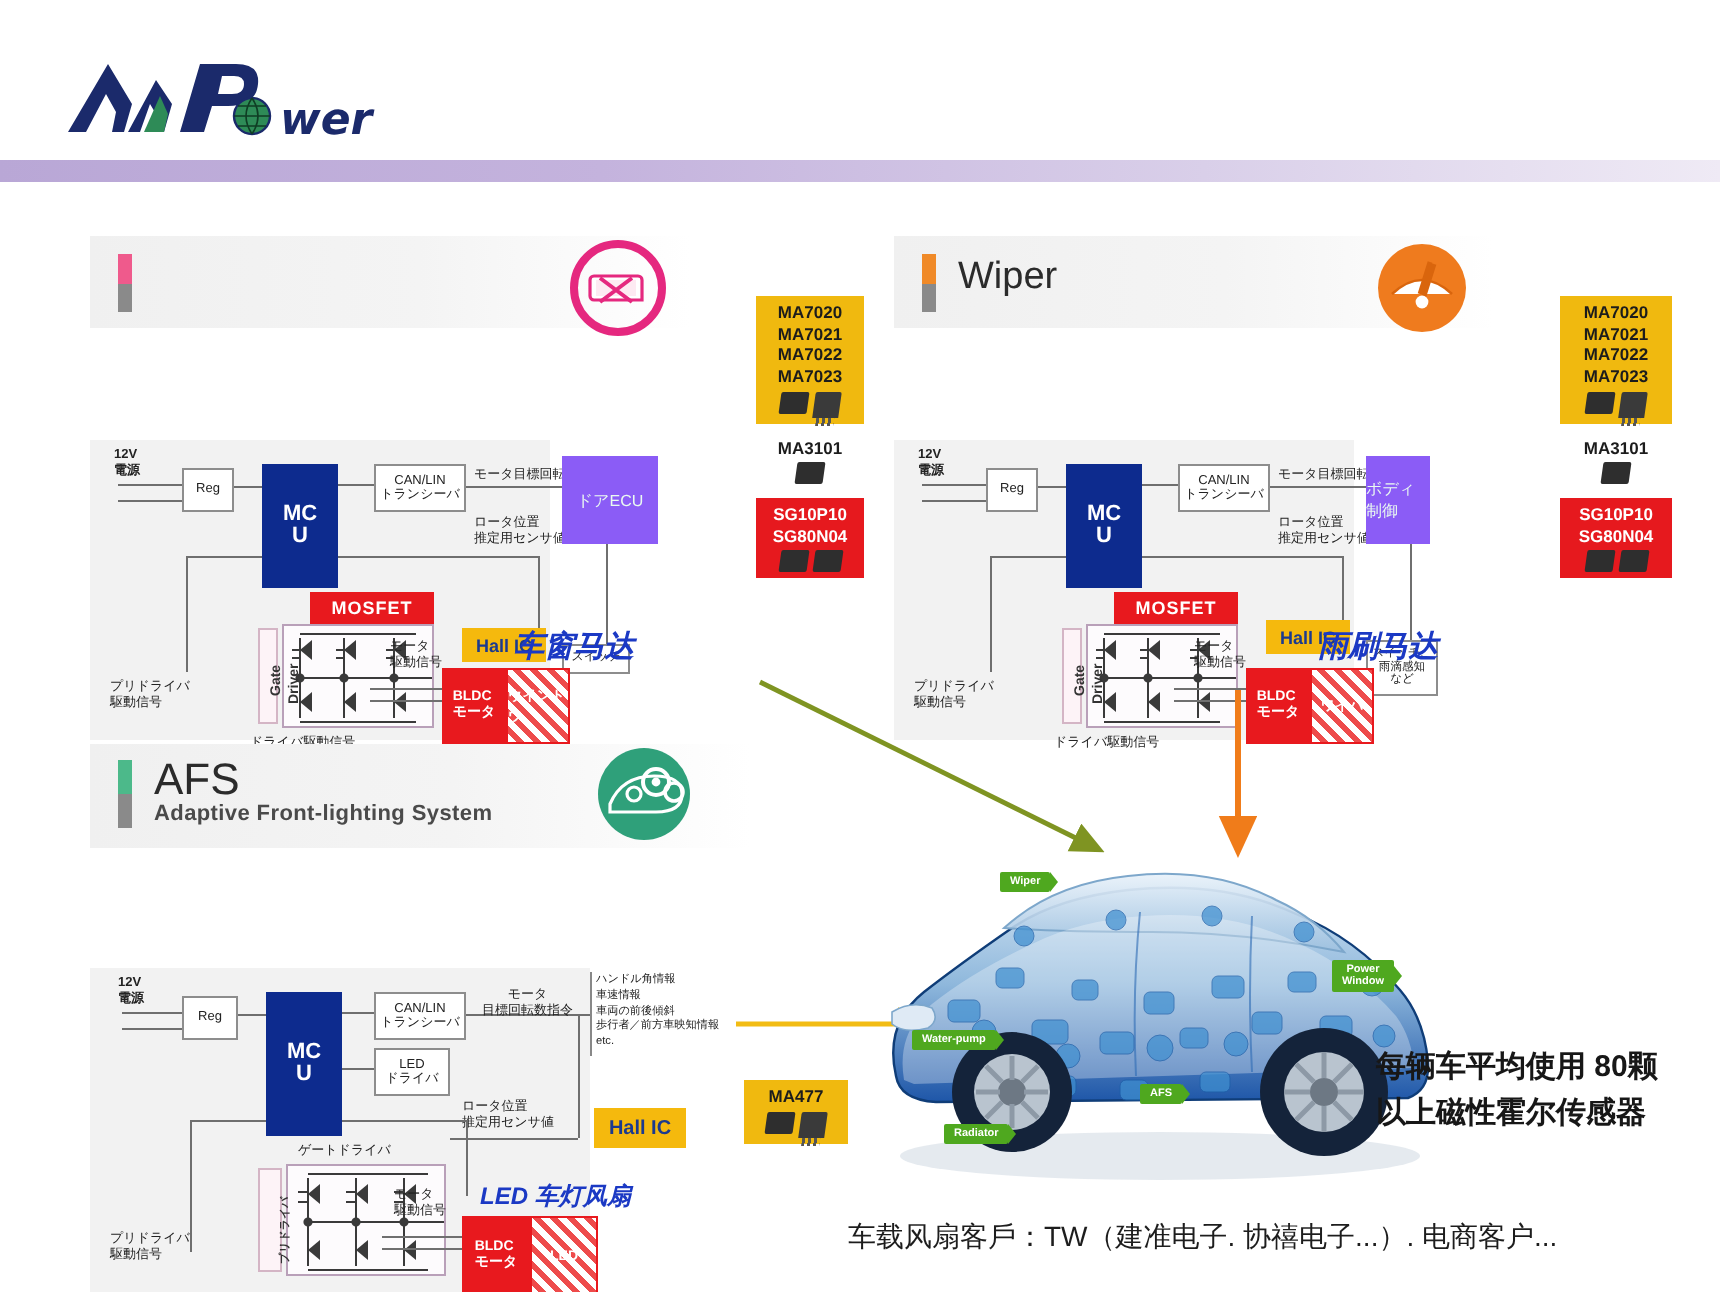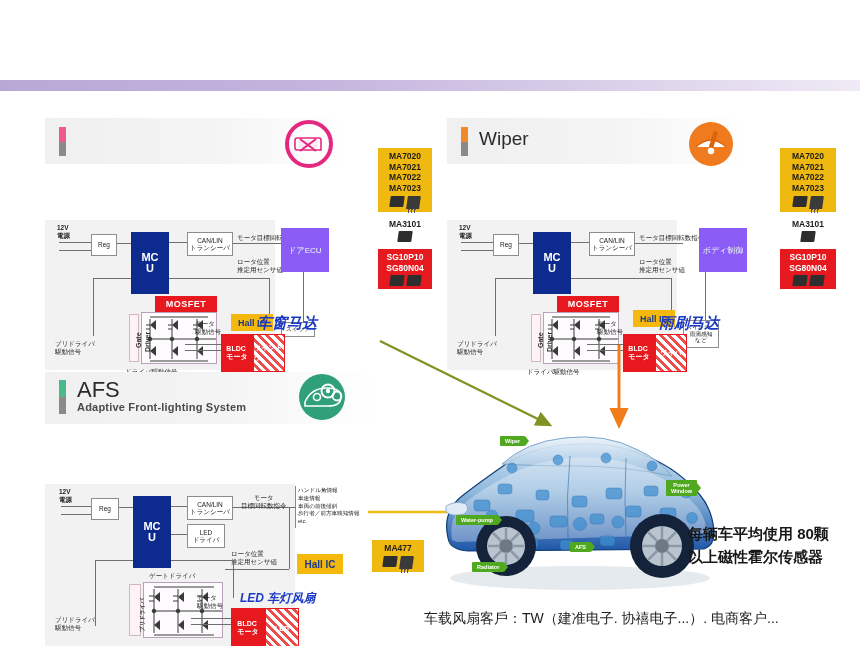--- a/index.html
+++ b/index.html
@@ -119,20 +119,32 @@
   .cn-note { position: absolute; color: #171717; font-size: 15px; font-weight: bold;
              line-height: 1.55; white-space: nowrap; }
   .cn-foot { position: absolute; color: #1d1d1d; font-size: 14px; white-space: nowrap; }
 
   .arrow { position: absolute; }
 </style>
 </head>
 <body>
 
 <div class="header">
+  <div class="logo">
+    <svg width="175" height="46" viewBox="0 0 175 46">
+      <path d="M2 40 L22 6 L34 26 L30 40 L24 40 L26 30 L21 21 L11 40 Z" fill="#1b2a6b"></path>
+      <path d="M32 40 L46 14 L54 26 L50 40 L43 40 L46 31 L43 26 L38 40 Z" fill="#1b2a6b"></path>
+      <path d="M40 40 L48 22 L52 31 L50 40 Z" fill="#2e8b57"></path>
+      <path d="M58 40 L68 6 L86 6 Q98 6 97 16 Q96 27 82 27 L74 27 L70 40 Z M77 21 L84 21 Q90 21 90 16 Q90 12 85 12 L79 12 Z" fill="#1b2a6b"></path>
+      <circle cx="94" cy="32" r="9" fill="#2e8b57"></circle>
+      <circle cx="94" cy="32" r="9" fill="none" stroke="#1b2a6b" stroke-width="1.2"></circle>
+      <path d="M85 32 h18 M94 23 q6 9 0 18 M94 23 q-6 9 0 18 M87 27 h14 M87 37 h14" stroke="#0f3d24" stroke-width=".8" fill="none"></path>
+      <text x="108" y="41" font-family="DejaVu Sans, sans-serif" font-size="22" font-style="italic" font-weight="bold" fill="#1b2a6b">wer</text>
+    </svg>
+  </div>
 </div>
 <div class="header-rule"></div>
 
 <div class="panel" style="left:45px; top:118px; width:300px; height:225px;">
   <div class="panel-head">
     <div class="panel-accent">
       <i style="background:#ef5a8c"></i>
         <i style="background:#8a8a8a"></i>
     </div>
     <div class="panel-badge">
@@ -273,21 +285,21 @@
     <div class="wire" style="left:72px; top:33px; width:14px; height:1px;"></div>
 
     <div class="mcu" style="left:86px; top:22px; width:38px; height:62px;">MC<br>U</div>
 
     <div class="wire" style="left:124px; top:32px; width:18px; height:1px;"></div>
     <div class="bx" style="left:142px; top:22px; width:46px; height:24px;">CAN/LIN<br>トランシーバ</div>
     <div class="wire" style="left:188px; top:33px; width:48px; height:1px;"></div>
     <div class="lbl" style="left:192px; top:24px;">モータ目標回転数指令</div>
     <div class="lbl" style="left:192px; top:48px;">ロータ位置<br>推定用センサ値</div>
 
-    <div class="ecu" style="left:236px; top:18px; width:48px; height:44px;margin-left:16px;">ボディ制御</div>
+    <div class="ecu" style="left:236px; top:18px; width:32px; height:44px;">ボディ制御</div>
 
     <div class="wire" style="left:48px; top:68px; width:38px; height:1px;"></div>
     <div class="vwire" style="left:48px; top:68px; height:58px;"></div>
     <div class="wire" style="left:124px; top:68px; width:100px; height:1px;"></div>
     <div class="vwire" style="left:224px; top:68px; height:40px;"></div>
 
     <div class="mosfet" style="left:110px; top:86px; width:62px; height:16px;">MOSFET</div>
 
     <div class="gateframe" style="left:96px; top:102px; width:76px; height:52px;">
       <svg width="76" height="52" viewBox="0 0 76 52">

